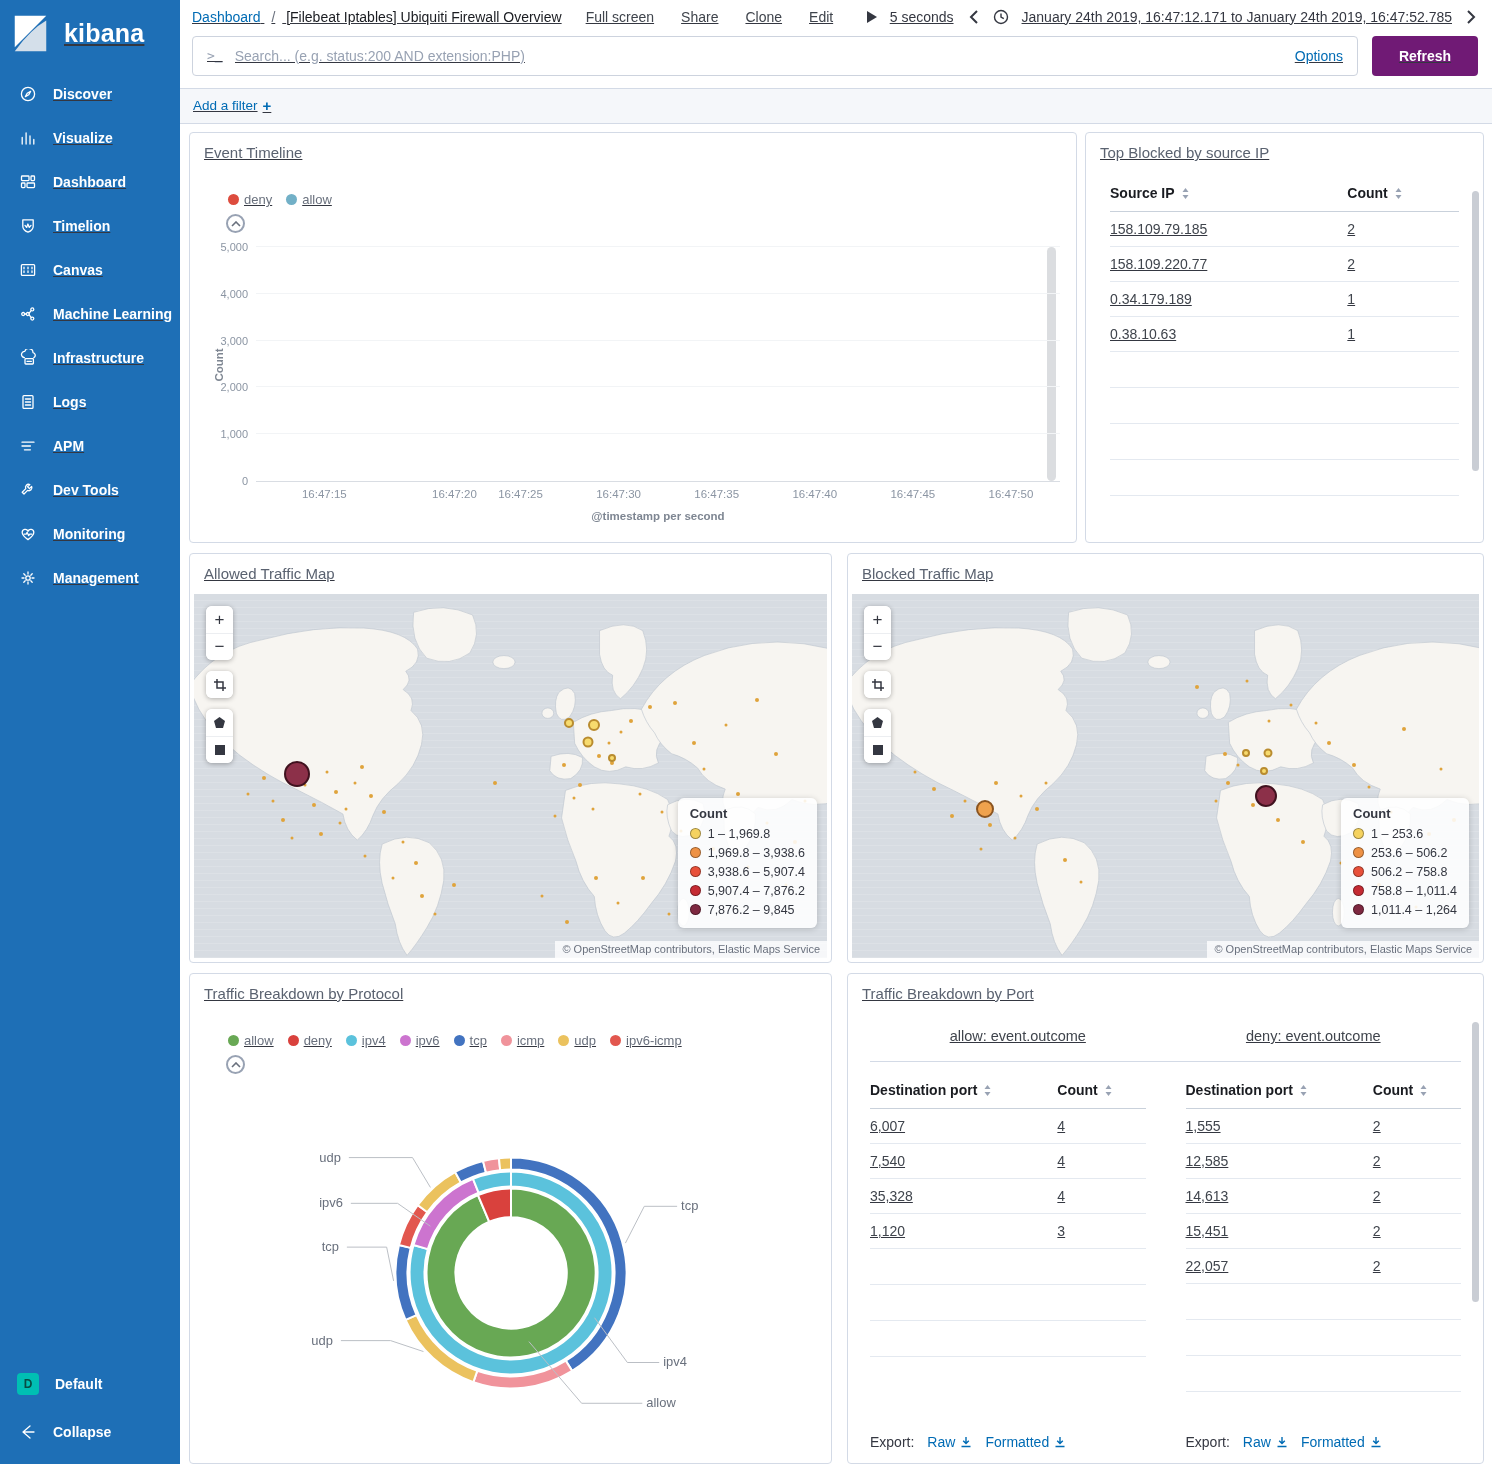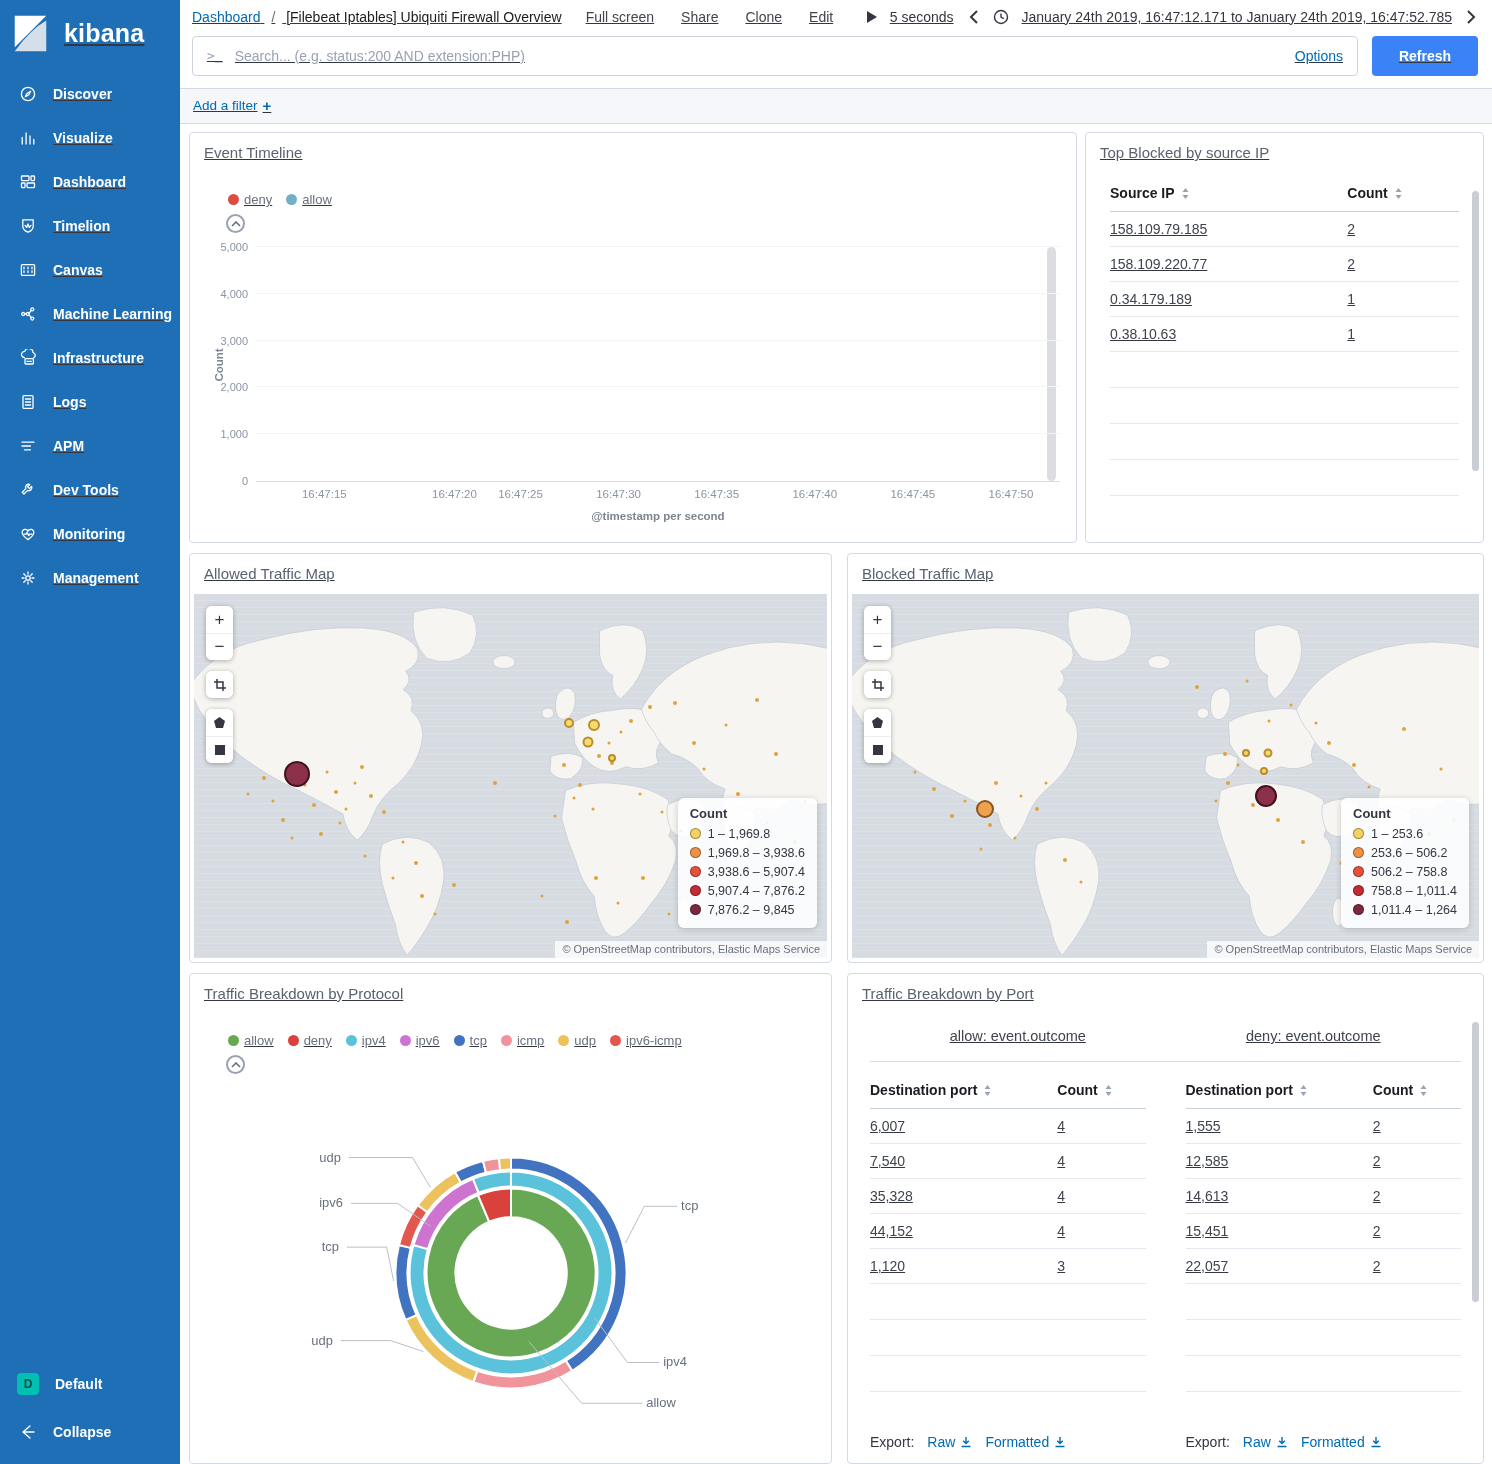--- a/index.html
+++ b/index.html
@@ -39,21 +39,21 @@
 
   .searchrow { display:flex; gap:14px; padding:6px 14px 0 12px; align-items:center; }
   .searchbox { flex:1; height:40px; border:1px solid #CDD3DE; border-radius:4px; background:#fff;
     display:flex; align-items:center; padding:0 14px; }
   .prompt { font-family:"DejaVu Sans Mono","Liberation Mono",monospace; color:#98A2B3;
     font-size:13px; margin-right:12px; }
   .search-input { flex:1; border:none; outline:none; font-size:14px; color:#343741;
     font-family:"Liberation Sans","DejaVu Sans",sans-serif; background:transparent; }
   .search-input::placeholder { color:#98A2B3; }
   .options { color:#006BB4; font-size:14px; cursor:pointer; margin-left:10px; }
-  .refresh { width:106px; height:40px; background:#3b82f6; border:none; border-radius:4px;
+  .refresh { width:106px; height:40px; background:#701a75; border:none; border-radius:4px;
     color:#fff; font-size:14px; font-weight:600; cursor:pointer;
     font-family:"Liberation Sans","DejaVu Sans",sans-serif; }
 
   .filterrow { margin-top:12px; height:37px; background:#F5F7FA; border-top:1px solid #D3DAE6;
     border-bottom:1px solid #D3DAE6; display:flex; align-items:center; padding-left:13px; }
   .addfilter { color:#006BB4; font-size:13.5px; text-decoration:none; cursor:pointer;
     display:flex; align-items:center; gap:5px; }
   .addfilter .plus { font-weight:700; font-size:15px; }
 
   
@@ -971,24 +971,20 @@
                     </tr>
                     <tr>
                       <td>7,540</td>
                       <td>4</td>
                     </tr>
                     <tr>
                       <td>35,328</td>
                       <td>4</td>
                     </tr>
                     <tr>
-                      <td>44,152</td>
-                      <td>4</td>
-                    </tr>
-                    <tr>
                       <td>1,120</td>
                       <td>3</td>
                     </tr>
                     <tr class="empty">
                       <td colspan="2"></td>
                     </tr>
                     <tr class="empty">
                       <td colspan="2"></td>
                     </tr>
                     <tr class="empty">

